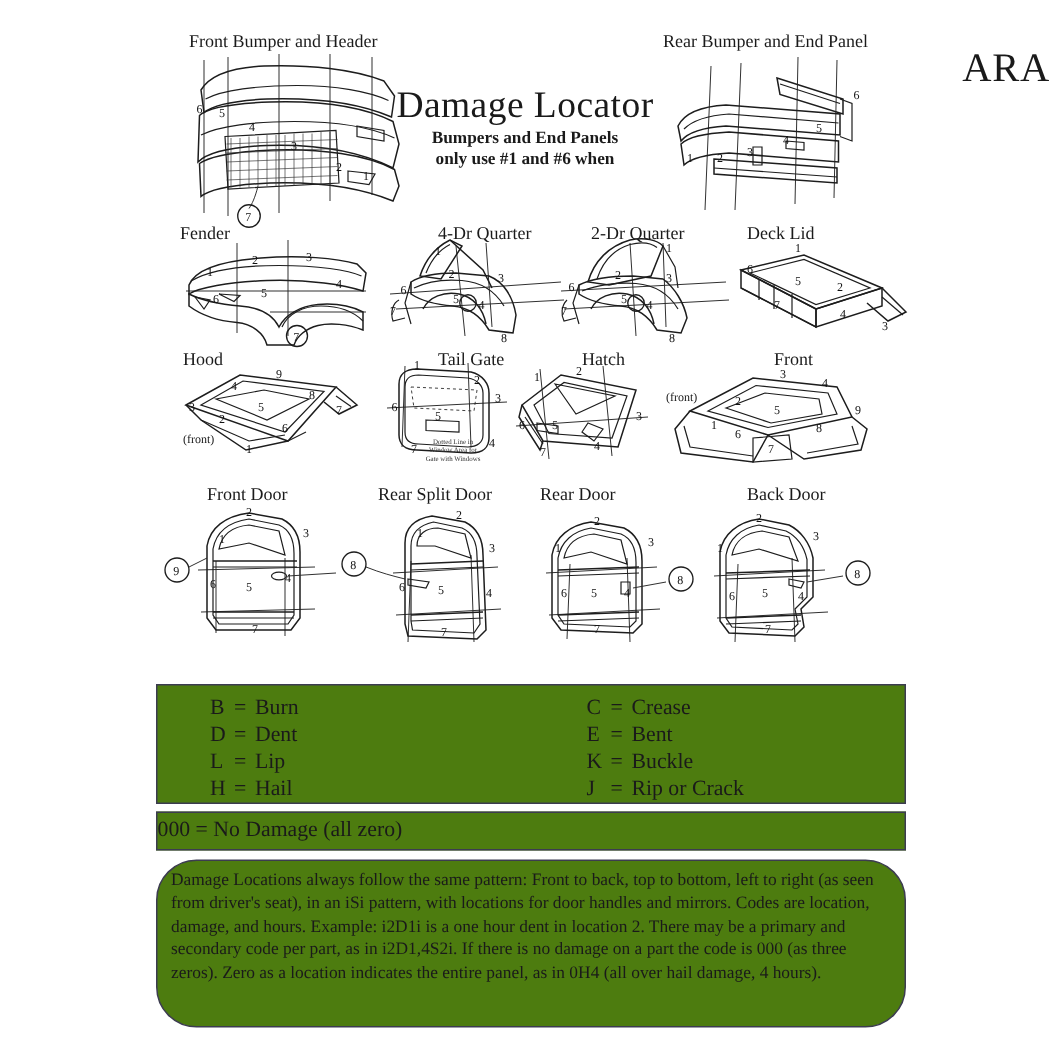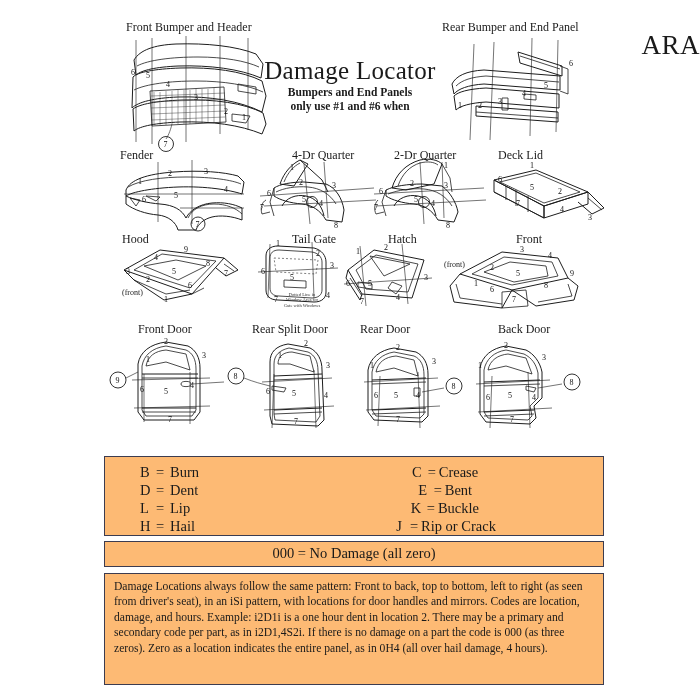--- a/index.html
+++ b/index.html
@@ -42,37 +42,37 @@
   .ln2{fill:none;stroke:#1d1d1d;stroke-width:.8;}
   .thin{fill:none;stroke:#2a2a2a;stroke-width:.65;}
   .dash{fill:none;stroke:#2a2a2a;stroke-width:.6;stroke-dasharray:2 2;}
   .num{font-size:8px;font-family:"Liberation Serif", serif;fill:#111;}
   .numc{font-size:8px;font-family:"Liberation Serif", serif;fill:#111;}
   .circ{fill:none;stroke:#1d1d1d;stroke-width:.9;}
   .grille{fill:none;stroke:#333;stroke-width:.45;}
 
   
   .box{
-    position:absolute;border:1px solid #3c3c50;background:#fdba74;
+    position:absolute;border:1px solid #3c3c50;background:#4d7c0f;
     box-sizing:border-box;
   }
   #legend-box{left:104px;top:456px;width:500px;height:80px;}
   .legcol{position:absolute;top:6px;font-size:14.5px;line-height:18px;}
   .legcol .row{display:block;white-space:nowrap;}
   .legcol .k{display:inline-block;width:16px;}
   .legcol .eq{display:inline-block;width:14px;}
   #legend-left{left:35px;}
-  #legend-right{left:286px;text-align:center;}
+  #legend-right{left:286px;}
 
   #nodamage-box{left:104px;top:541px;width:500px;height:26px;}
   #nodamage-text{
-    position:absolute;width:100%;text-align:center;top:3px;font-size:14.5px;
-  }
-
-  #desc-box{left:104px;top:573px;width:500px;height:112px;}
+    position:absolute;width:100%;text-align:left;top:3px;font-size:14.5px;
+  }
+
+  #desc-box{left:104px;top:573px;width:500px;height:112px;border-radius:27px;}
   #desc-text{
     position:absolute;left:9px;top:5px;width:482px;
     font-size:11.6px;line-height:15.4px;text-align:left;
   }
 </style>
 </head>
 <body>
 
 <div class="page">
 

